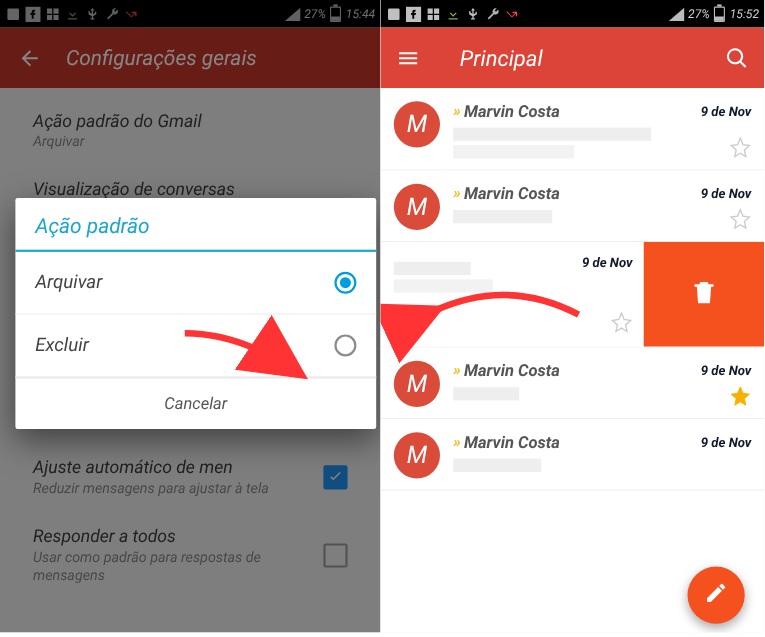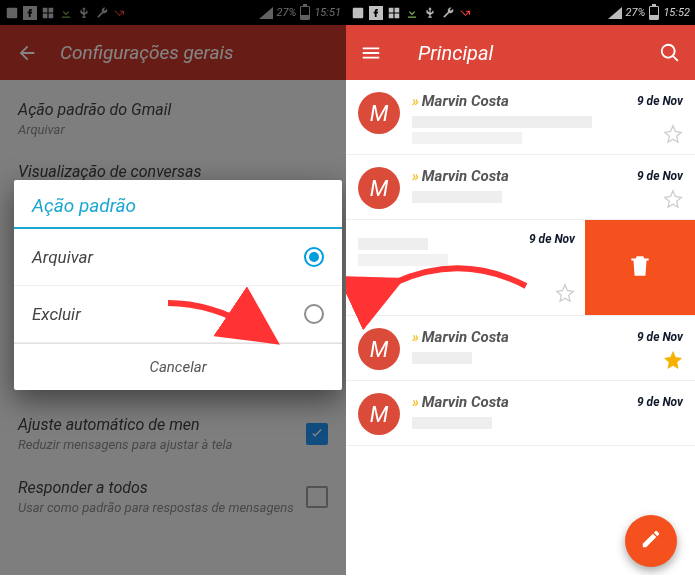--- a/index.html
+++ b/index.html
@@ -22,21 +22,21 @@
   .signal { display: inline-block; width: 0; height: 0; border-style: solid; border-width: 0 0 12px 14px; border-color: transparent transparent #bbb transparent; }
 
   
   .appbar-red { height: 55px; background: #c53929; color: #fff; display: flex; align-items: center; padding: 0 16px; gap: 22px; font-size: 19px; font-weight: 400; }
   .appbar-red2 { height: 55px; background: #db4437; color: #fff; display: flex; align-items: center; padding: 0 14px; gap: 36px; font-size: 20px; font-weight: 400; position: relative; }
   .appbar-red .ico, .appbar-red2 .ico { width: 22px; height: 22px; display: inline-flex; align-items: center; justify-content: center; }
   .ico svg { width: 22px; height: 22px; fill: #fff; }
 
   
   .settings { padding: 8px 0; }
-  .setting { padding: 12px 18px; display: flex; align-items: center; }
+  .setting { padding: 12px 30px; display: flex; align-items: center; }
   .setting .txt { flex: 1; }
   .setting .title { color: #404040; font-size: 16px; }
   .setting .sub { color: #8a8a8a; font-size: 13px; margin-top: 3px; line-height: 1.25; }
   .setting .cb { width: 22px; height: 22px; border: 2px solid #9e9e9e; border-radius: 2px; display: flex; align-items: center; justify-content: center; }
   .setting .cb.checked { background: #2196f3; border-color: #2196f3; }
   .setting .cb.checked svg { width: 16px; height: 16px; fill: #fff; }
 
   .dimmer { position: absolute; inset: 0; top: 0; background: rgba(0,0,0,0.48); }
 
   
@@ -122,21 +122,21 @@
         </span>
       <span class="stat-icon stat-missed">
           <svg viewBox="0 0 24 24">
             <path d="M3 7l8 8 5-5h-4V8h7v7h-2v-4l-6 6L3 9z"></path>
           </svg>
         </span>
       <span class="spacer"></span>
       <span class="signal"></span>
       <span>27%</span>
       <span class="battery"></span>
-      <span>15:51</span>
+      <span>15:44</span>
     </div>
 
     <div class="appbar-red">
       <span class="ico">
           <svg viewBox="0 0 24 24">
             <path d="M20 11H7.8l5.6-5.6L12 4l-8 8 8 8 1.4-1.4L7.8 13H20z"></path>
           </svg>
         </span>
       <span>Configurações gerais</span>
     </div>

